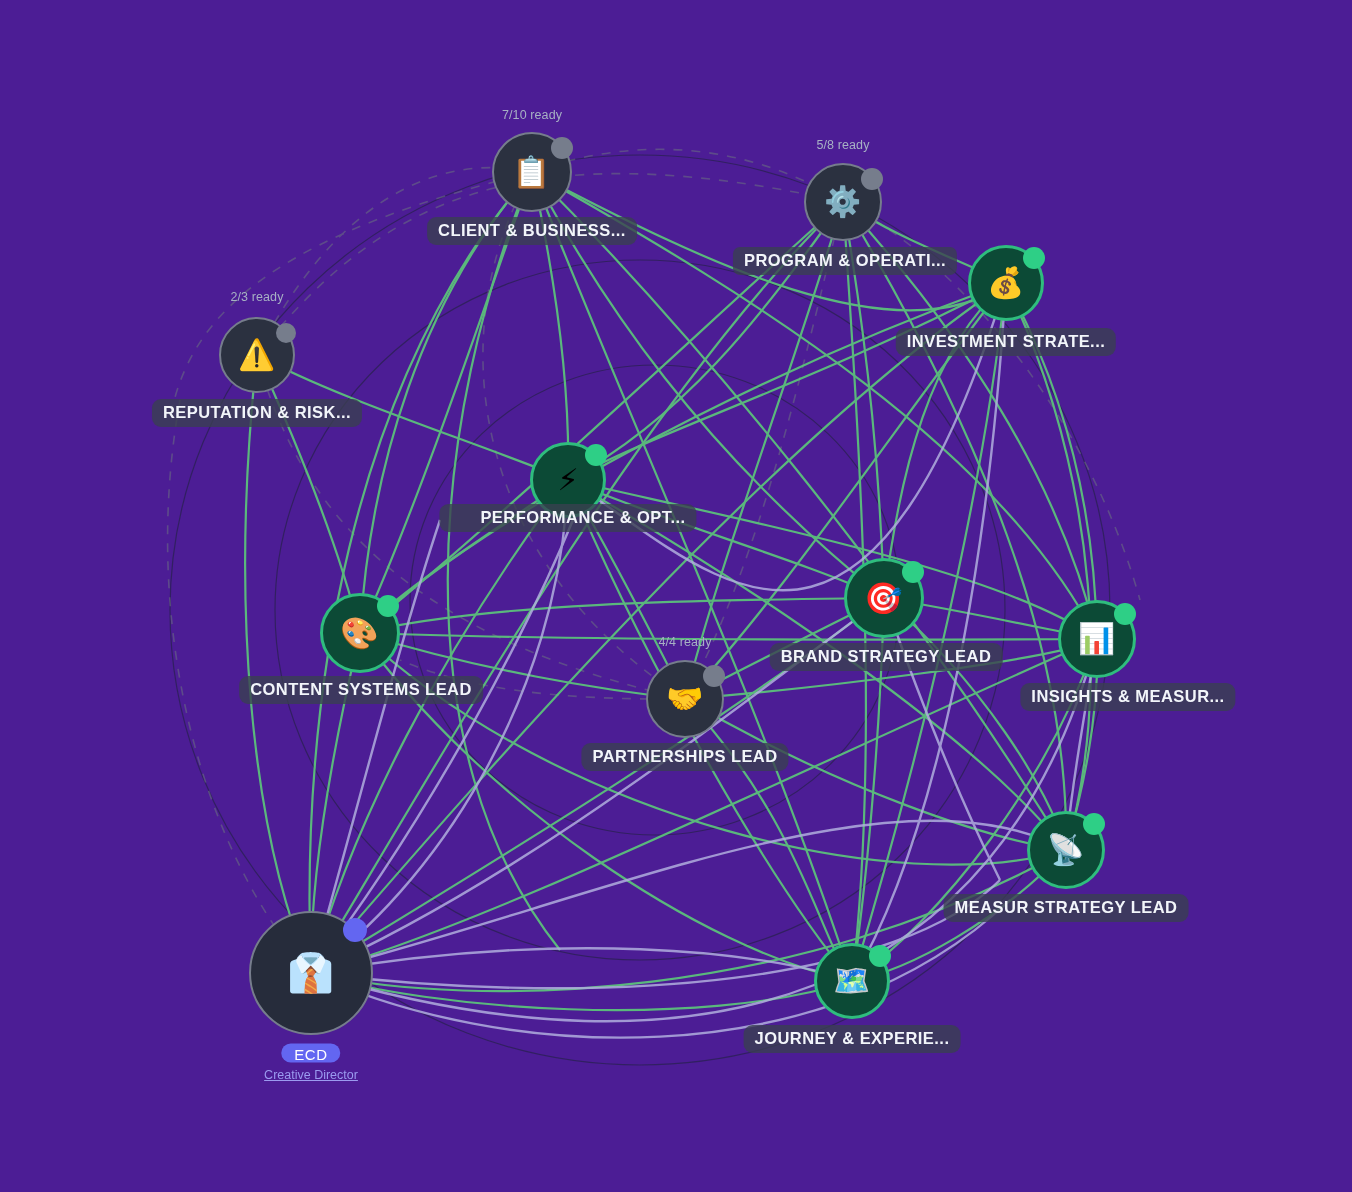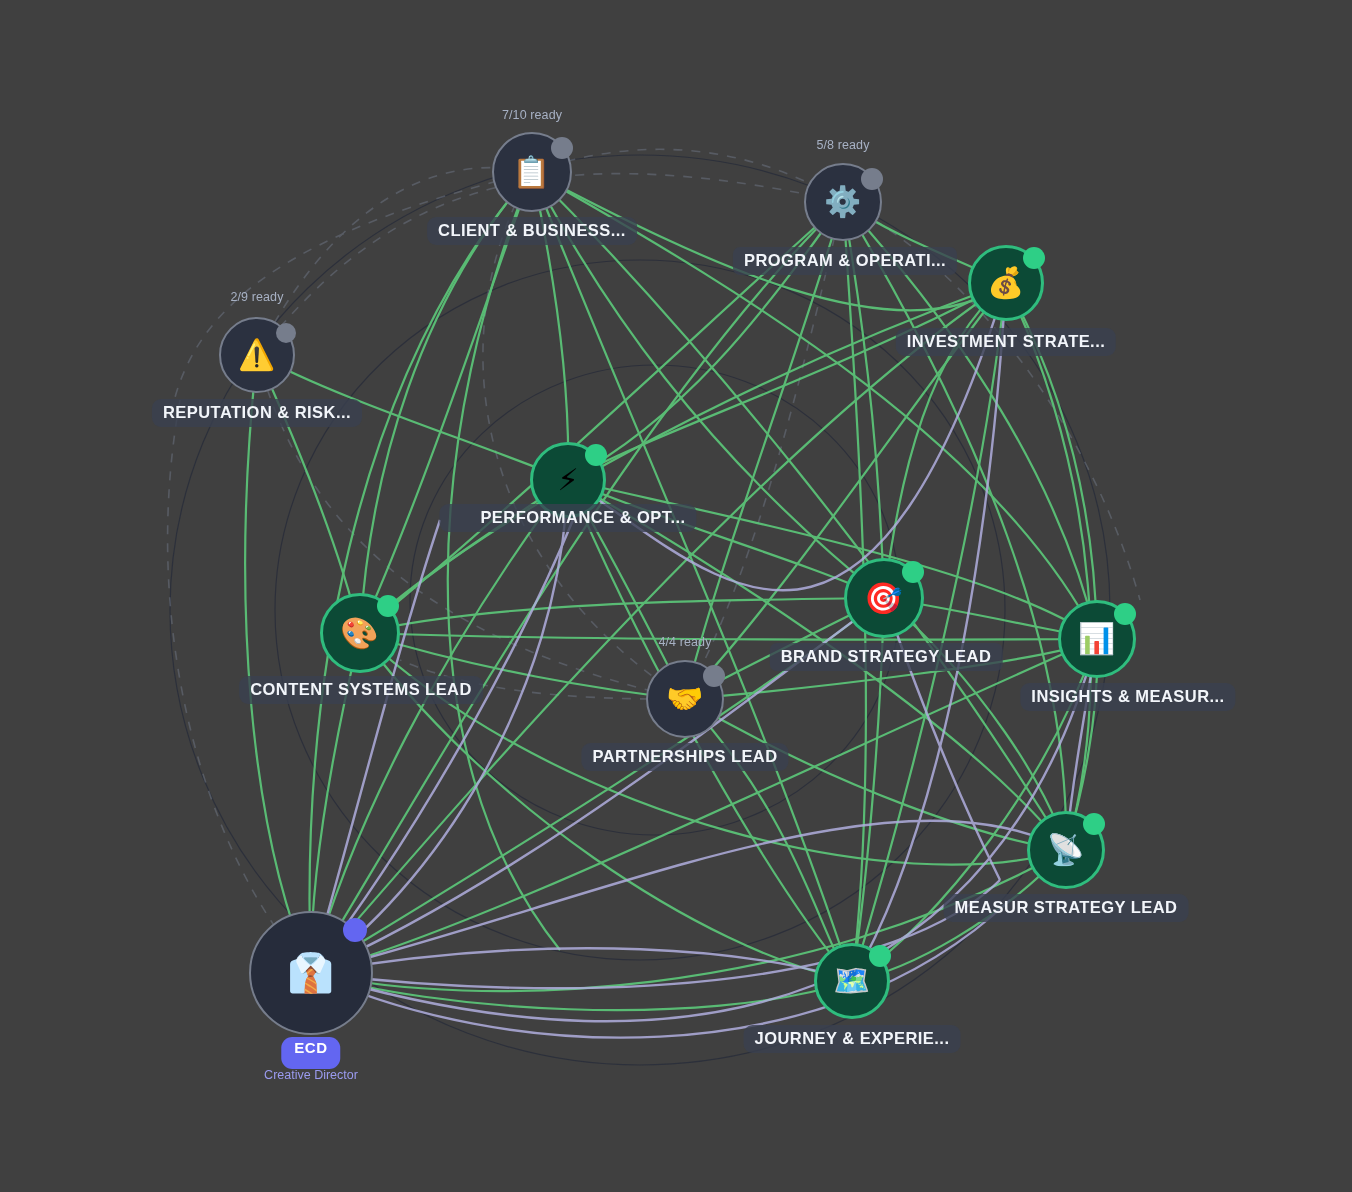--- a/index.html
+++ b/index.html
@@ -6,21 +6,21 @@
   * { margin:0; padding:0; box-sizing:border-box; }
   html, body {
     width:1352px; height:1192px;
     background:#0f1527;
     overflow:hidden;
     font-family:"Liberation Sans", sans-serif;
   }
   #graph-root {
     position:relative;
     width:1352px; height:1192px;
-    background:#404040;
+    background:#4c1d95;
   }
   #edge-layer {
     position:absolute; inset:0;
     width:1352px; height:1192px;
     pointer-events:none;
   }
   .node {
     position:absolute;
     transform:translate(-50%,-50%);
     width:0; height:0;
@@ -80,23 +80,23 @@
     padding:4px 11px 5px;
     border-radius:9px;
     cursor:pointer;
   }
   .ecd-badge {
     position:absolute;
     transform:translate(-50%,-50%);
     background:#6366f1;
     color:#ffffff;
     font-size:15px;
-    font-weight:700;
+    font-weight:400;
     letter-spacing:.6px;
-    padding:2px 13px 13px;
+    padding:2px 13px 0;
     border-radius:11px;
     white-space:nowrap;
     cursor:pointer;
   }
   .ecd-role {
     position:absolute;
     transform:translate(-50%,-50%);
     white-space:nowrap;
     font-size:12.5px;
     color:#9b9bf0;
@@ -231,42 +231,42 @@
         </div>
       </div>
       <div class="node-label" style="left: 845px; top: 261px; border-radius: 7px;">PROGRAM &amp; OPERATI...</div>
       <div class="node" style="left: 1006px; top: 283px;">
         <div class="node-circle active" style="width: 76px; height: 76px;">
           <span class="node-emoji" style="font-size: 30px;">💰</span>
           <div class="status-dot on" style="width: 22px; height: 22px; left: calc(50% + 17px); top: calc(50% - 36px);"></div>
         </div>
       </div>
       <div class="node-label" style="left: 1006px; top: 342px;">INVESTMENT STRATE...</div>
-      <div class="ready-text" style="left: 257px; top: 297px;">2/9 ready</div>
+      <div class="ready-text" style="left: 257px; top: 297px;">2/3 ready</div>
       <div class="node" style="left: 257px; top: 355px;">
         <div class="node-circle idle" style="width: 76px; height: 76px;">
           <span class="node-emoji" style="font-size: 30px;">⚠️</span>
           <div class="status-dot off" style="width: 20px; height: 20px; left: calc(50% + 19px); top: calc(50% - 32px);"></div>
         </div>
       </div>
       <div class="node-label" style="left: 257px; top: 413px;">REPUTATION &amp; RISK...</div>
       <div class="node" style="left: 568px; top: 480px;">
         <div class="node-circle active" style="width: 76px; height: 76px;">
           <span class="node-emoji" style="font-size: 30px;">⚡</span>
           <div class="status-dot on" style="width: 22px; height: 22px; left: calc(50% + 17px); top: calc(50% - 36px);"></div>
         </div>
       </div>
       <div class="node-label" style="left: 568px; top: 518px; padding-left: 41px;">PERFORMANCE &amp; OPT...</div>
       <div class="node" style="left: 884px; top: 598px;">
         <div class="node-circle active" style="width: 80px; height: 80px;">
           <span class="node-emoji" style="font-size: 31px;">🎯</span>
           <div class="status-dot on" style="width: 22px; height: 22px; left: calc(50% + 18px); top: calc(50% - 37px);"></div>
         </div>
       </div>
-      <div class="node-label" style="left: 886px; top: 657px; border-radius: 7px;">BRAND STRATEGY LEAD</div>
+      <div class="node-label" style="left: 886px; top: 657px;">BRAND STRATEGY LEAD</div>
       <div class="node" style="left: 1097px; top: 639px;">
         <div class="node-circle active" style="width: 78px; height: 78px;">
           <span class="node-emoji" style="font-size: 30px;">📊</span>
           <div class="status-dot on" style="width: 22px; height: 22px; left: calc(50% + 17px); top: calc(50% - 36px);"></div>
         </div>
       </div>
       <div class="node-label" style="left: 1128px; top: 697px;">INSIGHTS &amp; MEASUR...</div>
       <div class="node" style="left: 360px; top: 633px;">
         <div class="node-circle active" style="width: 80px; height: 80px;">
           <span class="node-emoji" style="font-size: 31px;">🎨</span>
@@ -296,16 +296,16 @@
         </div>
       </div>
       <div class="node-label" style="left: 852px; top: 1039px;">JOURNEY &amp; EXPERIE...</div>
       <div class="node" style="left: 311px; top: 973px;">
         <div class="node-circle lead" style="width: 124px; height: 124px;">
           <span class="node-emoji" style="font-size: 38px;">👔</span>
           <div class="status-dot ecd" style="width: 24px; height: 24px; left: calc(50% + 32px); top: calc(50% - 55px);"></div>
         </div>
       </div>
       <div class="ecd-badge" style="left: 311px; top: 1053px;">ECD</div>
-      <div class="ecd-role" style="left: 311px; top: 1075px;">Creative Director</div>
+      <div class="ecd-role" style="left: 311px; top: 1075px; text-decoration: underline;">Creative Director</div>
     </div>
 
 </div>
 
 </body></html>

